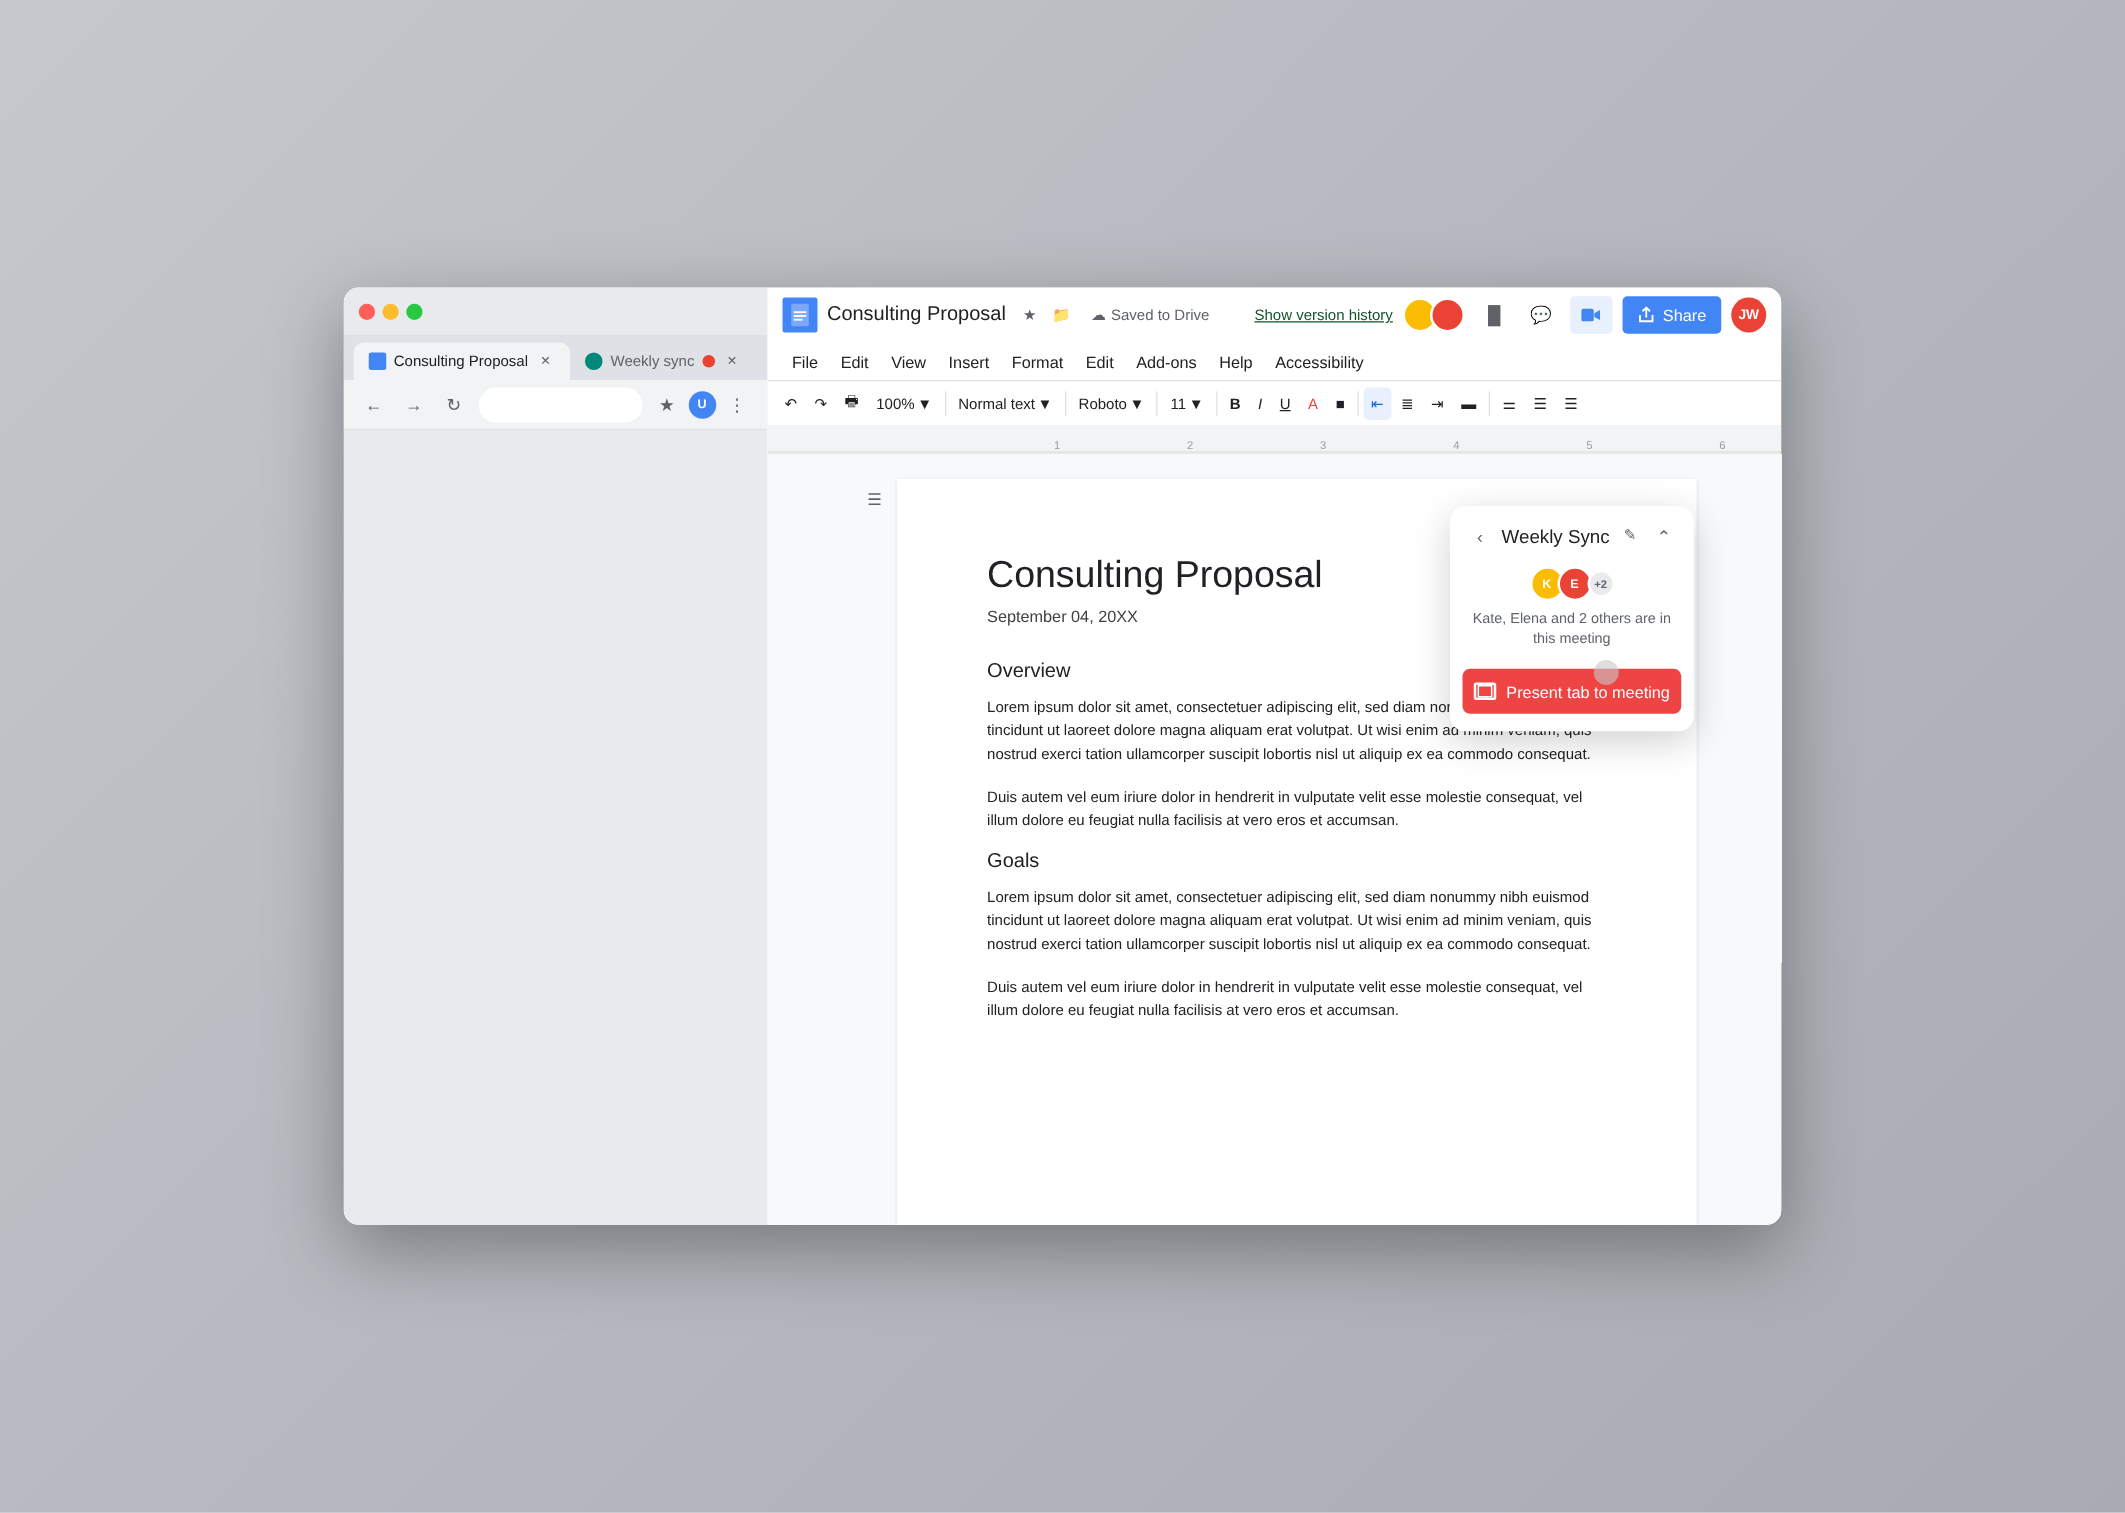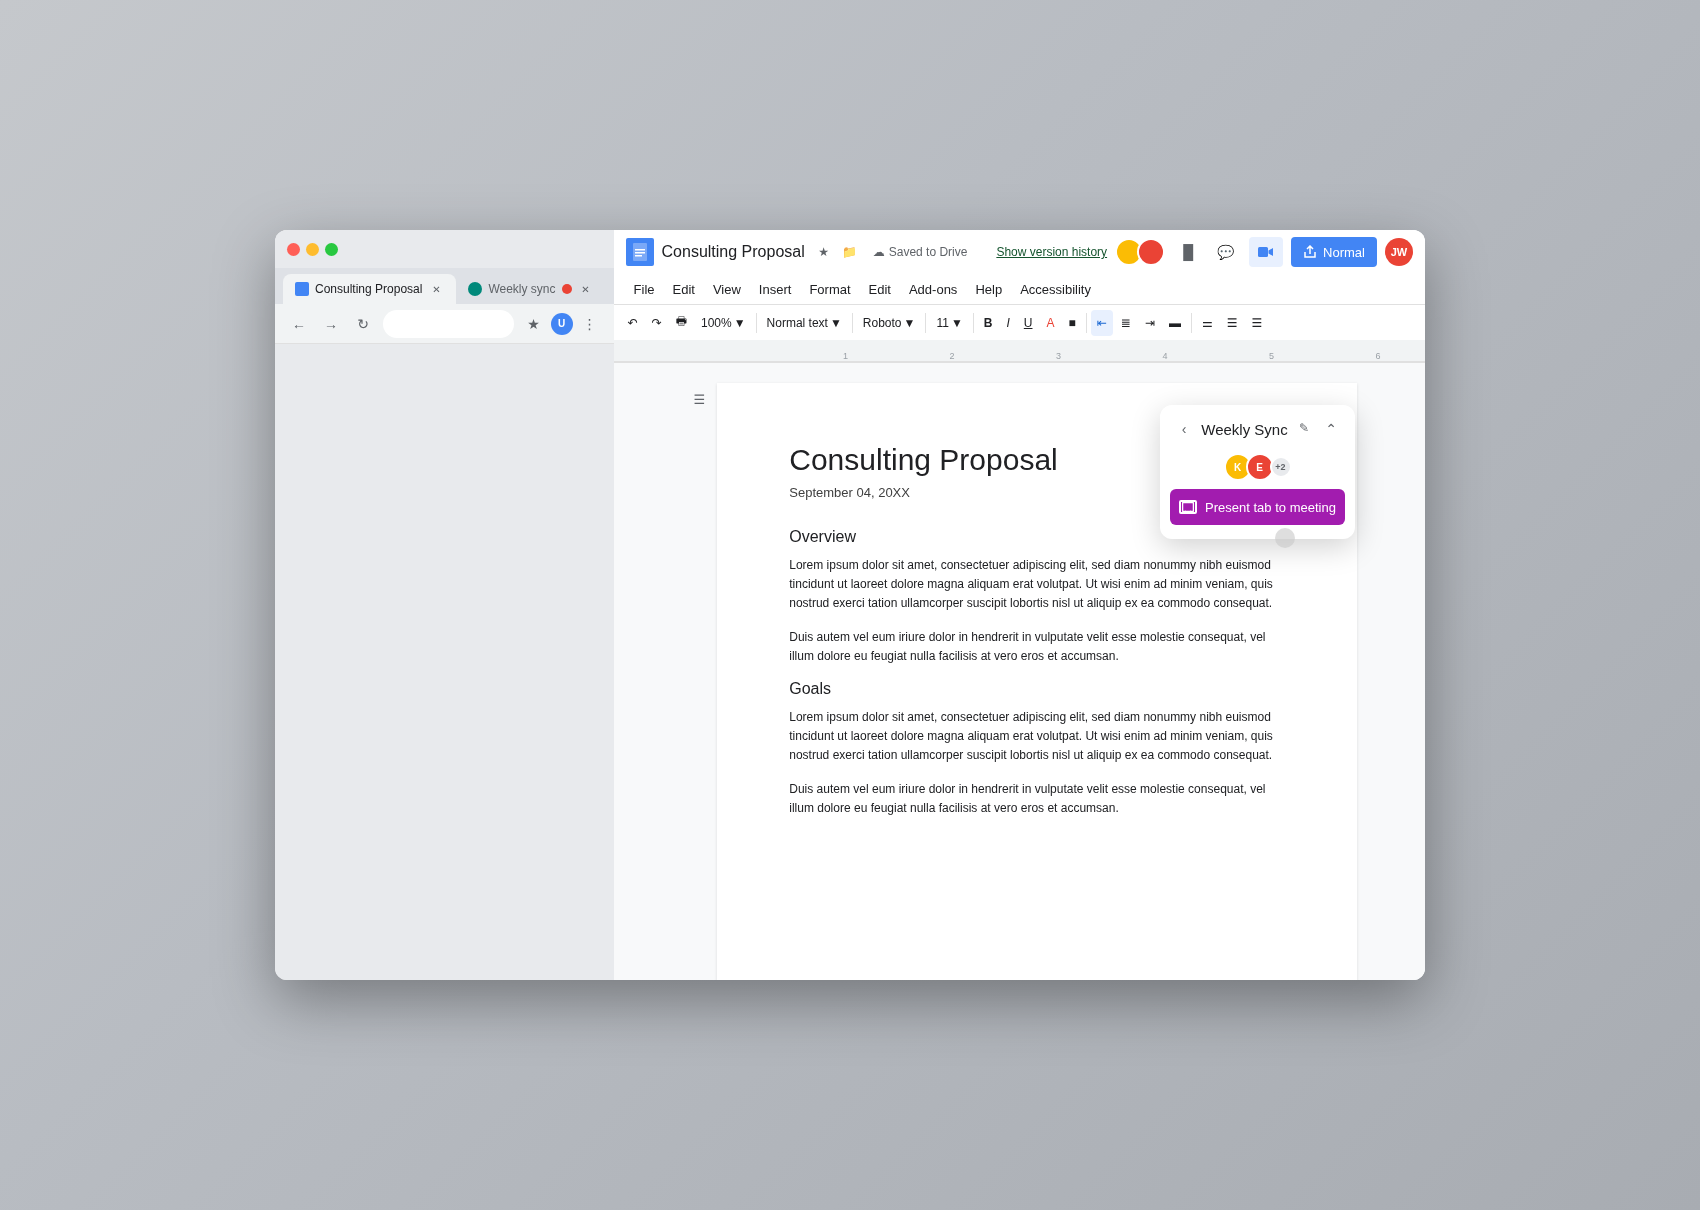--- a/index.html
+++ b/index.html
@@ -500,21 +500,21 @@
     }
     .meet-popup-participants {
       text-align: center;
       font-size: 11.5px;
       color: #5f6368;
       padding: 2px 12px 12px;
       line-height: 1.4;
     }
     .present-btn {
       margin: 4px 10px 14px;
-      background: #a21caf;
+      background: #ef4444;
       color: #fff;
       border-radius: 6px;
       height: 36px;
       display: flex;
       align-items: center;
       justify-content: center;
       font-size: 13px;
       font-weight: 500;
       gap: 8px;
       cursor: pointer;
@@ -623,21 +623,21 @@
             <div class="meet-icon-btn">
               <svg width="16" height="12" viewBox="0 0 16 12" fill="#4285f4">
                 <rect x="0" y="1" width="10" height="10" rx="1.5"></rect>
                 <path d="M10.5 4.5L15 2V10L10.5 7.5V4.5Z"></path>
               </svg>
             </div>
             <div class="share-btn">
               <svg width="14" height="14" viewBox="0 0 14 14" fill="white">
                   <path d="M2 7v5h10V7M7 1v8M4 4l3-3 3 3" stroke="white" stroke-width="1.5" fill="none"></path>
                 </svg>
-              <span>Normal</span>
+              <span>Share</span>
             </div>
             <div class="jw-avatar">
               <span>JW</span>
             </div>
           </div>
         </div>
 
         <div class="menu-bar">
           <div class="menu-item">File</div>
           <div class="menu-item">Edit</div>
@@ -740,20 +740,22 @@
             <div class="meet-popup-collapse">⌃</div>
           </div>
         </div>
 
         <div class="meet-popup-avatars">
           <div class="meet-avatar ma1">K</div>
           <div class="meet-avatar ma2">E</div>
           <div class="meet-avatar-count">+2</div>
         </div>
 
+        <p class="meet-popup-participants">Kate, Elena and 2 others are
+in this meeting</p>
 
         <div class="present-btn">
           <div class="present-btn-icon">
             <svg width="12" height="10" viewBox="0 0 12 10" fill="none">
               <rect x="0.5" y="0.5" width="11" height="9" rx="1" stroke="white" stroke-width="1.5"></rect>
               <line x1="3" y1="9" x2="6" y2="11" stroke="white" stroke-width="1.2"></line>
               <line x1="9" y1="9" x2="6" y2="11" stroke="white" stroke-width="1.2"></line>
             </svg>
           </div>
           <span>Present tab to meeting</span>

